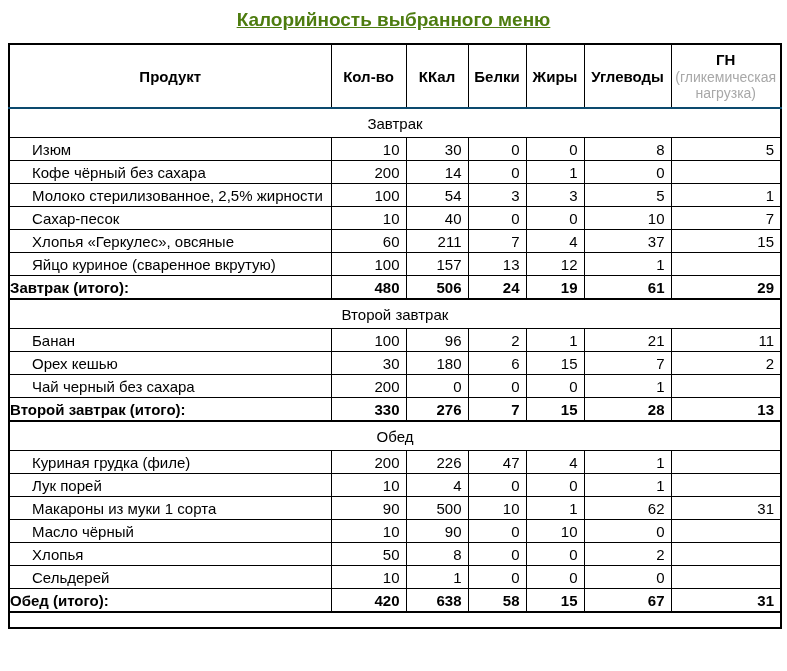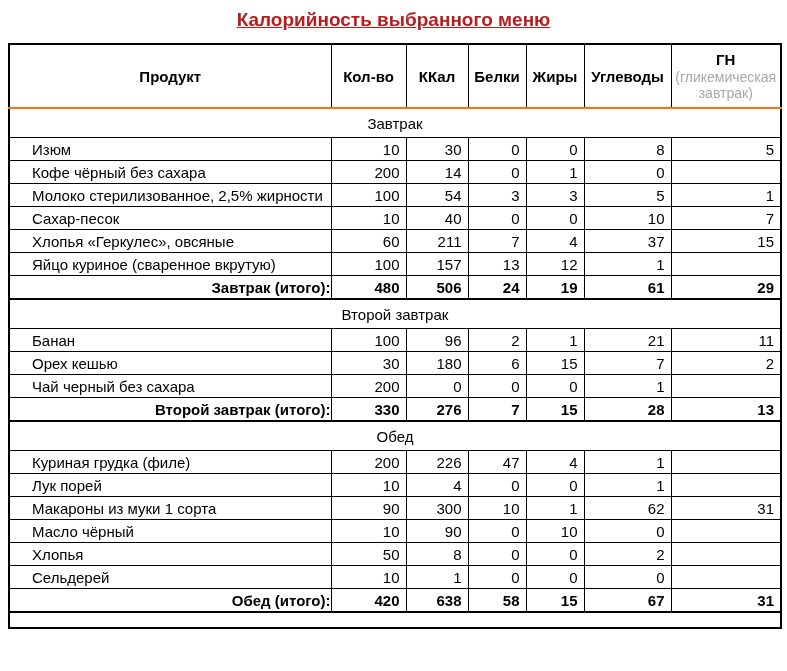--- a/index.html
+++ b/index.html
@@ -3,42 +3,42 @@
 <meta charset="utf-8">
 <style>
   html,body{margin:0;padding:0;background:#fff;}
   body{
     width:787px;height:671px;overflow:hidden;
     font-family:"Liberation Sans","DejaVu Sans",sans-serif;color:#000;
   }
   .page{position:relative;width:787px;height:671px;overflow:hidden;background:#fff;}
   .title{
     margin:9px 0 12px 0;text-align:center;
-    font-size:19px;font-weight:bold;text-decoration:underline;color:#b91c1c;
+    font-size:19px;font-weight:bold;text-decoration:underline;color:#4d7c0f;
   }
   table.cal{
     border-collapse:collapse;table-layout:fixed;
     margin-left:8px;width:772px;border:2px solid #000;background:#fff;
   }
   th,td{border:1px solid #000;overflow:hidden;white-space:nowrap;padding:0;}
   thead th{
     height:62px;font-size:15px;font-weight:bold;
-    text-align:center;vertical-align:middle;border-bottom:2px solid #f97316;
+    text-align:center;vertical-align:middle;border-bottom:2px solid #0c4a6e;
   }
   .gn-abbr{display:block;font-weight:bold;font-size:15px;line-height:1.2;}
   .gn-note{display:block;color:#a8a8a8;font-weight:normal;font-size:14px;line-height:1.15;white-space:normal;}
   tbody td{height:22px;font-size:15px;vertical-align:middle;}
   td.product{text-align:left;padding-left:22px;}
   td.num{text-align:right;padding-right:6px;}
   tr.section-row td{
     height:28px;font-weight:normal;text-align:center;
     border-top:2px solid #000;
   }
   tr.total-row td{font-weight:bold;border-bottom:2px solid #000;text-align:right;}
-  tr.total-row td.total-label{text-align:right;padding-left:0;}
+  tr.total-row td.total-label{text-align:left;padding-left:0;}
   tr.cutoff-row td{height:14px;border-bottom:none;}
 </style>
 </head>
 <body>
 
 <div class="page">
   <h1 class="title">Калорийность выбранного меню</h1>
 
   <table class="cal">
     <colgroup>
@@ -53,21 +53,21 @@
     <thead>
       <tr>
         <th>Продукт</th>
         <th>Кол-во</th>
         <th>ККал</th>
         <th>Белки</th>
         <th>Жиры</th>
         <th>Углеводы</th>
         <th>
           <span class="gn-abbr">ГН</span>
-          <span class="gn-note">(гликемическая завтрак)</span>
+          <span class="gn-note">(гликемическая нагрузка)</span>
         </th>
       </tr>
     </thead>
     <tbody id="table-body">
         <tr class="section-row">
           <td class="" colspan="7">Завтрак</td>
         </tr>
         <tr>
           <td class="product">Изюм</td>
           <td class="num">10</td>
@@ -187,21 +187,21 @@
           <td class="num">10</td>
           <td class="num">4</td>
           <td class="num">0</td>
           <td class="num">0</td>
           <td class="num">1</td>
           <td class="num"></td>
         </tr>
         <tr>
           <td class="product">Макароны из муки 1 сорта</td>
           <td class="num">90</td>
-          <td class="num">300</td>
+          <td class="num">500</td>
           <td class="num">10</td>
           <td class="num">1</td>
           <td class="num">62</td>
           <td class="num">31</td>
         </tr>
         <tr>
           <td class="product">Масло чёрный</td>
           <td class="num">10</td>
           <td class="num">90</td>
           <td class="num">0</td>

